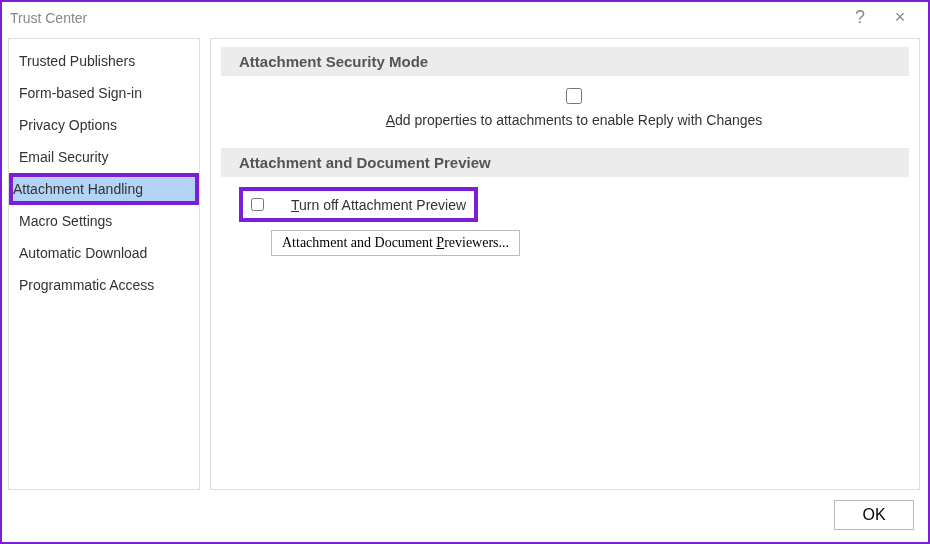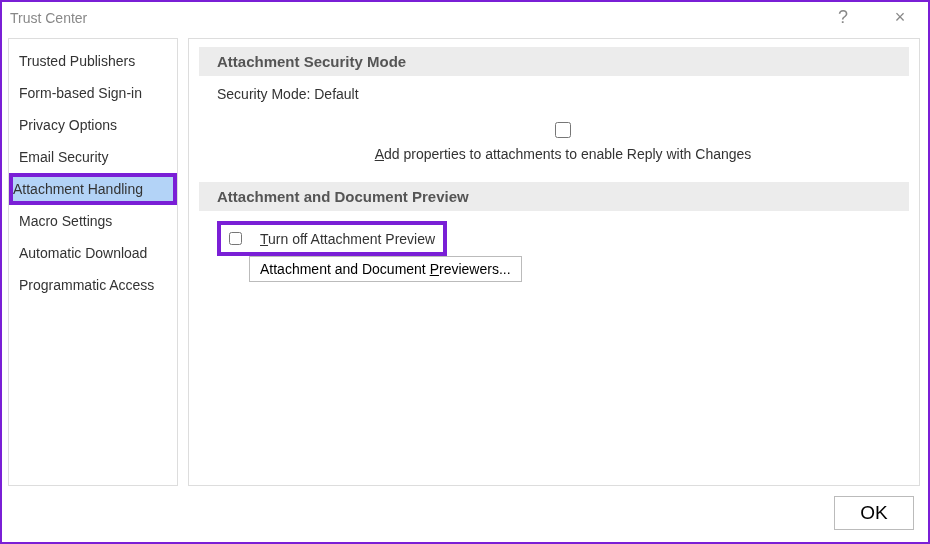--- a/index.html
+++ b/index.html
@@ -19,21 +19,20 @@
     position: relative;
   }
   .titlebar {
     height: 32px;
     display: flex;
     align-items: center;
     padding: 0 8px;
     color: #888;
     font-size: 14px;
     border-bottom: 1px solid transparent;
-    gap: 17px;
   }
   .titlebar .title { flex: 1; }
   .titlebar .help {
     width: 40px;
     text-align: center;
     font-size: 18px;
     color: #888;
     cursor: pointer;
   }
   .titlebar .close {
@@ -45,21 +44,21 @@
     font-family: Arial, sans-serif;
   }
   .body {
     flex: 1;
     display: flex;
     padding: 4px 8px 0 6px;
     gap: 10px;
     min-height: 0;
   }
   .sidebar {
-    width: 170px;
+    width: 192px;
     border: 1px solid #ddd;
     padding: 6px 0;
     overflow: hidden;
   }
   .sidebar-item {
     padding: 8px 10px;
     cursor: pointer;
     color: #333;
     font-size: 14px;
     white-space: nowrap;
@@ -96,35 +95,36 @@
   .checkbox-row input[type=checkbox] {
     width: 16px;
     height: 16px;
     margin: 0;
   }
   .highlight-box {
     border: 4px solid #7a1fd6;
     display: inline-flex;
     padding: 4px 8px 4px 4px;
     align-items: center;
-    gap: 15px;
+    gap: 24px;
+    margin-bottom: 8px;
   }
   .btn {
     border: 1px solid #bbb;
     background: #fff;
     padding: 5px 14px;
     font-family: inherit;
-    font-size: 19px;
+    font-size: 16px;
     cursor: pointer;
   }
   .plain-btn {
     border: 1px solid #bbb;
     background: #fff;
     padding: 4px 10px;
-    font-family: Liberation Sans, sans-serif;
+    font-family: Liberation Serif, serif;
     font-size: 14px;
     cursor: pointer;
     margin-left: 32px;
   }
   .footer {
     display: flex;
     justify-content: flex-end;
     gap: 12px;
     padding: 10px 14px 12px 0;
   }
@@ -149,23 +149,20 @@
       <div class="sidebar-item">Email Security</div>
       <div class="sidebar-item selected">Attachment Handling</div>
       <div class="sidebar-item">Macro Settings</div>
       <div class="sidebar-item">Automatic Download</div>
       <div class="sidebar-item">Programmatic Access</div>
     </div>
 
     <div class="content">
 
       <div class="section-header">Attachment Security Mode</div>
-      <div class="section-body">
-        <div>Security Mode: Default</div>
-      </div>
 
       <div class="section-body">
         <label class="checkbox-row">
           <input type="checkbox" style="">
           <span><span class="u">A</span><span>dd properties to attachments to enable Reply with Changes</span></span>
         </label>
       </div>
 
       <div class="section-header">Attachment and Document Preview</div>
       <div class="section-body">

